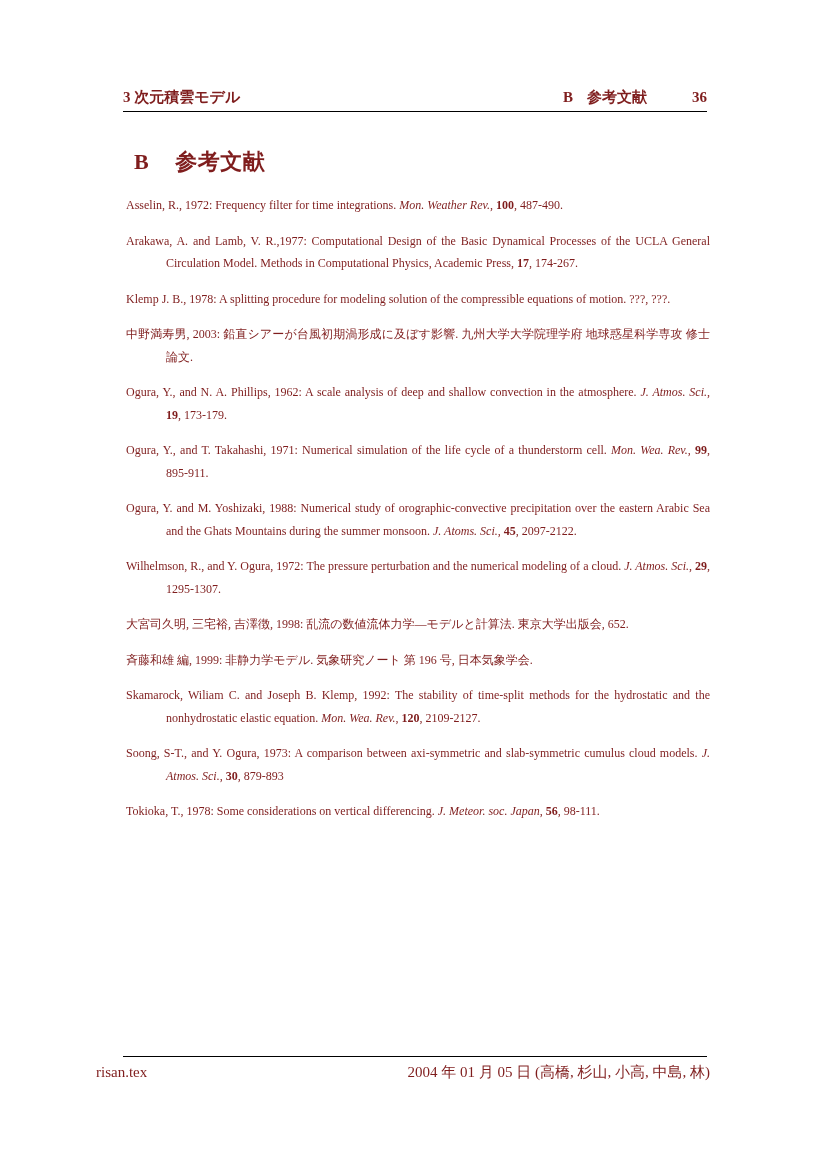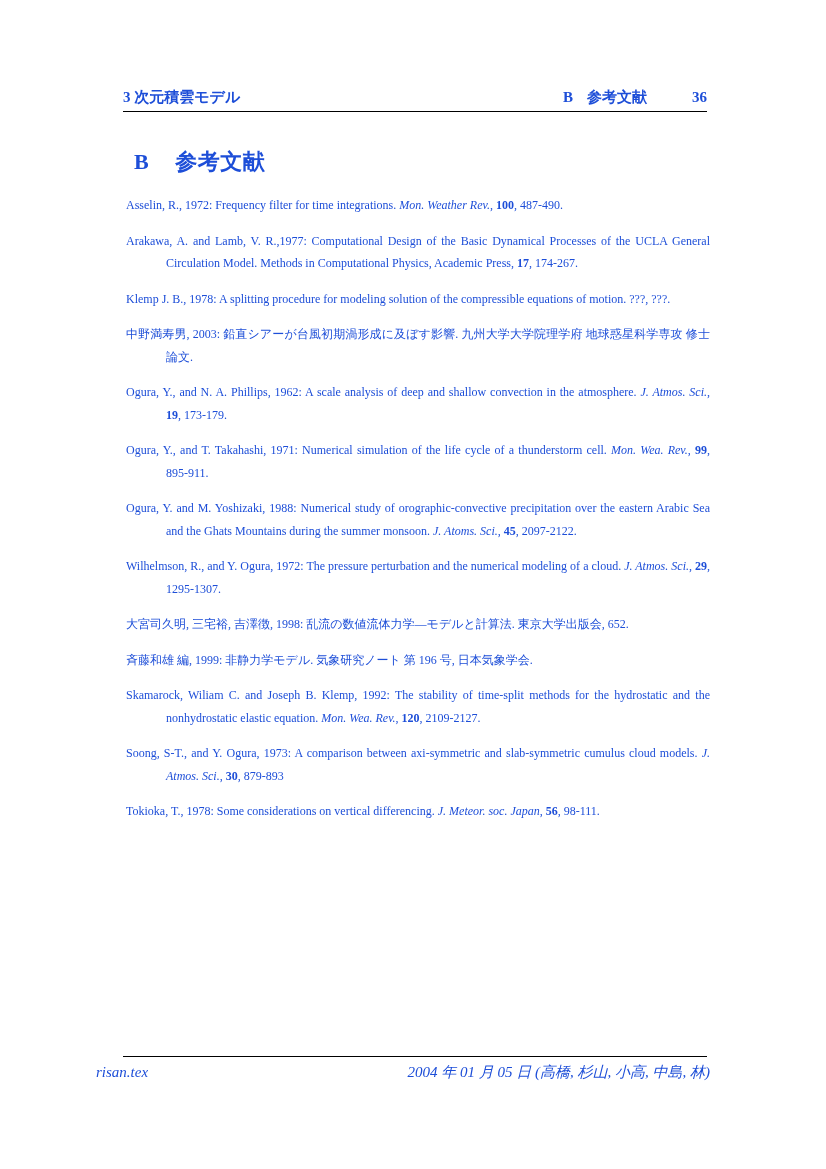--- a/index.html
+++ b/index.html
@@ -5,21 +5,21 @@
   html, body {
     margin: 0;
     padding: 0;
     background: #ffffff;
   }
   .sheet {
     position: relative;
     width: 826px;
     height: 1169px;
     background: #ffffff;
-    color: #1d4ed8;
+    color: #7f1d1d;
     font-family: "Liberation Serif", "DejaVu Serif", serif;
     overflow: hidden;
   }
 
   
   .running-header {
     position: absolute;
     left: 123px;
     top: 88px;
     width: 584px;
@@ -81,21 +81,20 @@
   .footer {
     position: absolute;
     left: 96px;
     top: 1063px;
     width: 614px;
     display: flex;
     justify-content: space-between;
     align-items: baseline;
     font-size: 15px;
     white-space: nowrap;
-    font-style: italic;
   }
 </style>
 </head>
 <body>
 
 <div class="sheet">
 
   <div class="running-header">
     <span>3 次元積雲モデル</span>
     <span class="header-right">

